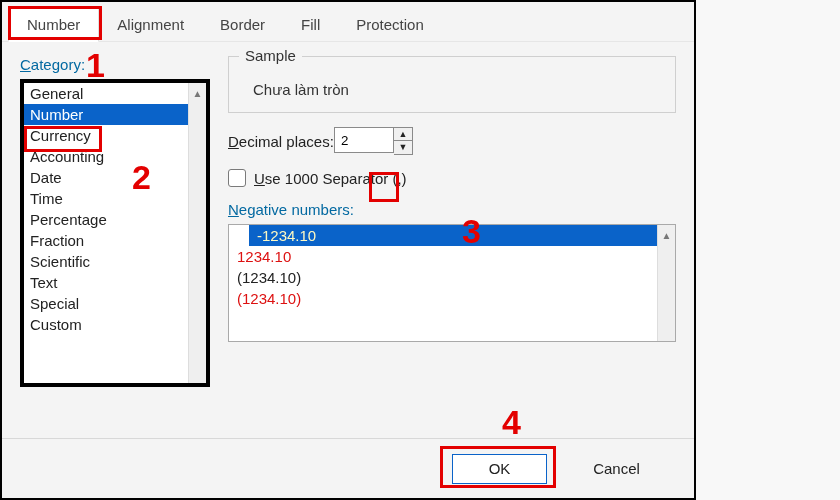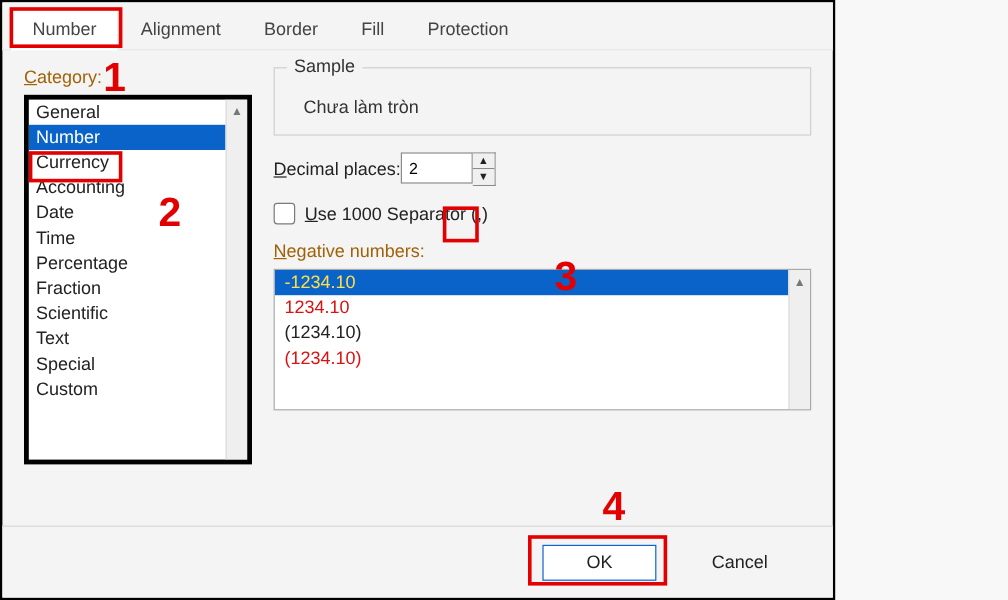--- a/index.html
+++ b/index.html
@@ -47,21 +47,21 @@
     padding: 14px 18px 0 18px;
     gap: 18px;
     height: 380px;
   }
   .left {
     width: 190px;
     display: flex; flex-direction: column;
   }
   .label {
     margin-bottom: 6px;
-    color: #a16207;
+    color: #0369a1;
   }
   .listbox {
     border: 4px solid #000000;
     background: #fff;
     height: 308px;
     overflow: hidden;
     position: relative;
     display: flex;
   }
   .listbox-items { flex: 1; }
@@ -148,21 +148,21 @@
     height: 118px;
     display: flex;
     overflow: hidden;
   }
   .neglist-items { flex: 1; }
   .negitem {
     padding: 2px 8px;
     cursor: pointer;
   }
   .negitem.sel {
-    background: #0a63c9; color: #fde047;
+    background: #0a63c9; color: #fef9c3; margin-left: 20px;
   }
   .negitem.red { color: #d11; }
   
   .footer {
     position: absolute;
     bottom: 0; left: 0; right: 0;
     height: 60px;
     border-top: 1px solid #d8d8d8;
     display: flex;
     justify-content: flex-end;

